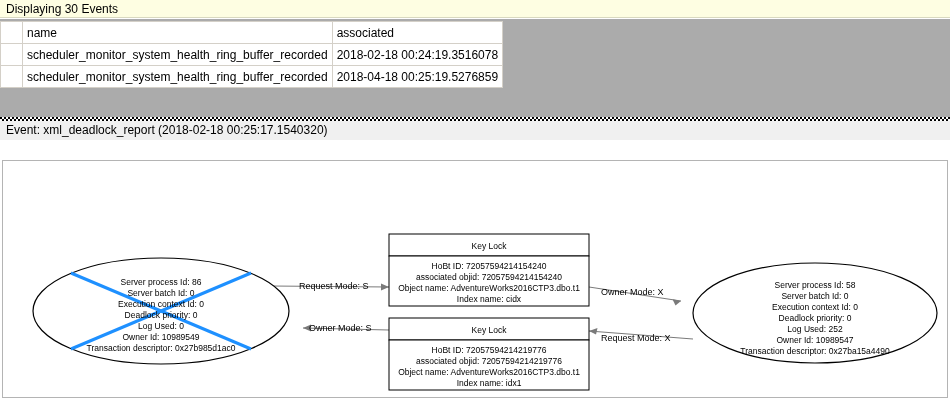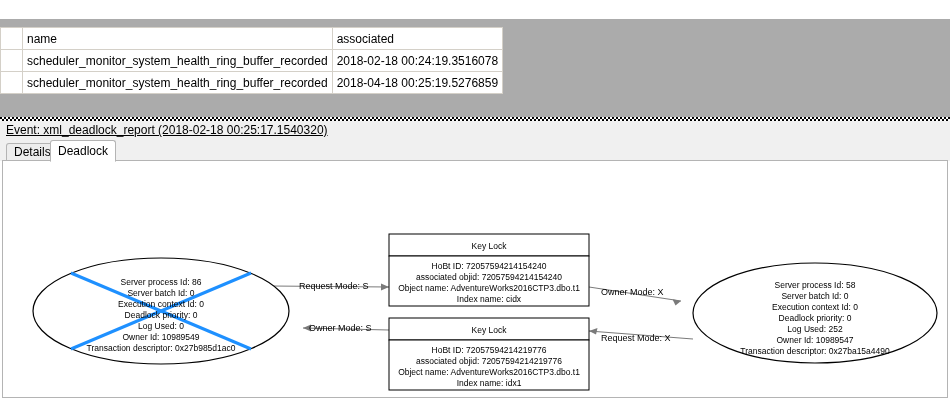--- a/index.html
+++ b/index.html
@@ -26,21 +26,21 @@
     white-space: nowrap;
   }
 
   
   .grid-region {
     position: absolute; left: 0; top: 19px; width: 950px; height: 100px;
     background: #ABABAB;
     overflow: hidden;
   }
   .grid-table {
-    position: absolute; left: 0; top: 8px;
+    position: absolute; left: 0; top: 2px;
     border-collapse: collapse;
     background: #fdba74;
     table-layout: fixed;
   }
   .grid-table td, .grid-table th {
     border: 1px solid #D4D0C8;
     padding: 0 4px;
     font-size: 12px;
     font-weight: normal;
     text-align: left;
@@ -85,21 +85,21 @@
     background-repeat: repeat-x, repeat-x;
   }
 
   
   .event-bar {
     position: absolute; left: 0; top: 121px; width: 950px; height: 19px;
     background: #F0F0F0;
   }
   .event-text {
     position:absolute; left: 6px; top: 2px;
-    font-size: 12px; white-space: nowrap; text-decoration: underline;
+    font-size: 12px; white-space: nowrap;
   }
 
   
   .tabstrip {
     position: absolute; left: 0; top: 140px; width: 950px; height: 21px;
     background: #F0F0F0;
   }
   .tab {
     position: absolute; top: 3px; height: 18px;
     background: #EDEDED;
@@ -137,20 +137,23 @@
 
   .node-text { font-family: "Liberation Sans", sans-serif; font-size: 8.5px; fill:#000; }
   .edge-label { font-family: "Liberation Sans", sans-serif; font-size: 9px; fill:#000; }
   .box-title { font-family: "Liberation Sans", sans-serif; font-size: 8.5px; fill:#000; }
 </style>
 </head>
 <body>
 
 <div id="app">
 
+  <div class="banner">
+    <div class="banner-text">Displaying 30 Events</div>
+  </div>
 
   <div class="grid-region">
     <table class="grid-table">
       <colgroup>
         <col class="col-head">
           <col class="col-name">
           <col class="col-ts">
       </colgroup>
       <thead>
         <tr>
@@ -173,24 +176,20 @@
       </tbody>
     </table>
   </div>
 
   <div class="splitter"></div>
 
   <div class="event-bar">
     <div class="event-text">Event: xml_deadlock_report (2018-02-18 00:25:17.1540320)</div>
   </div>
 
-  <div class="tabstrip">
-    <div class="tab" id="tab-details">Details</div>
-    <div class="tab active" id="tab-deadlock">Deadlock</div>
-  </div>
 
   <div class="canvas-wrap">
     <svg class="graph-svg" width="946" height="238" viewBox="0 0 946 238" xmlns="http://www.w3.org/2000/svg">
 
       <g>
         <line x1="268" y1="125" x2="386" y2="126" stroke="#7A7A7A" stroke-width="1"></line>
         <polygon points="386,126 378,122.5 378,129.5" fill="#7A7A7A"></polygon>
       </g>
       <g>
         <line x1="386" y1="169" x2="300" y2="167" stroke="#7A7A7A" stroke-width="1"></line>

